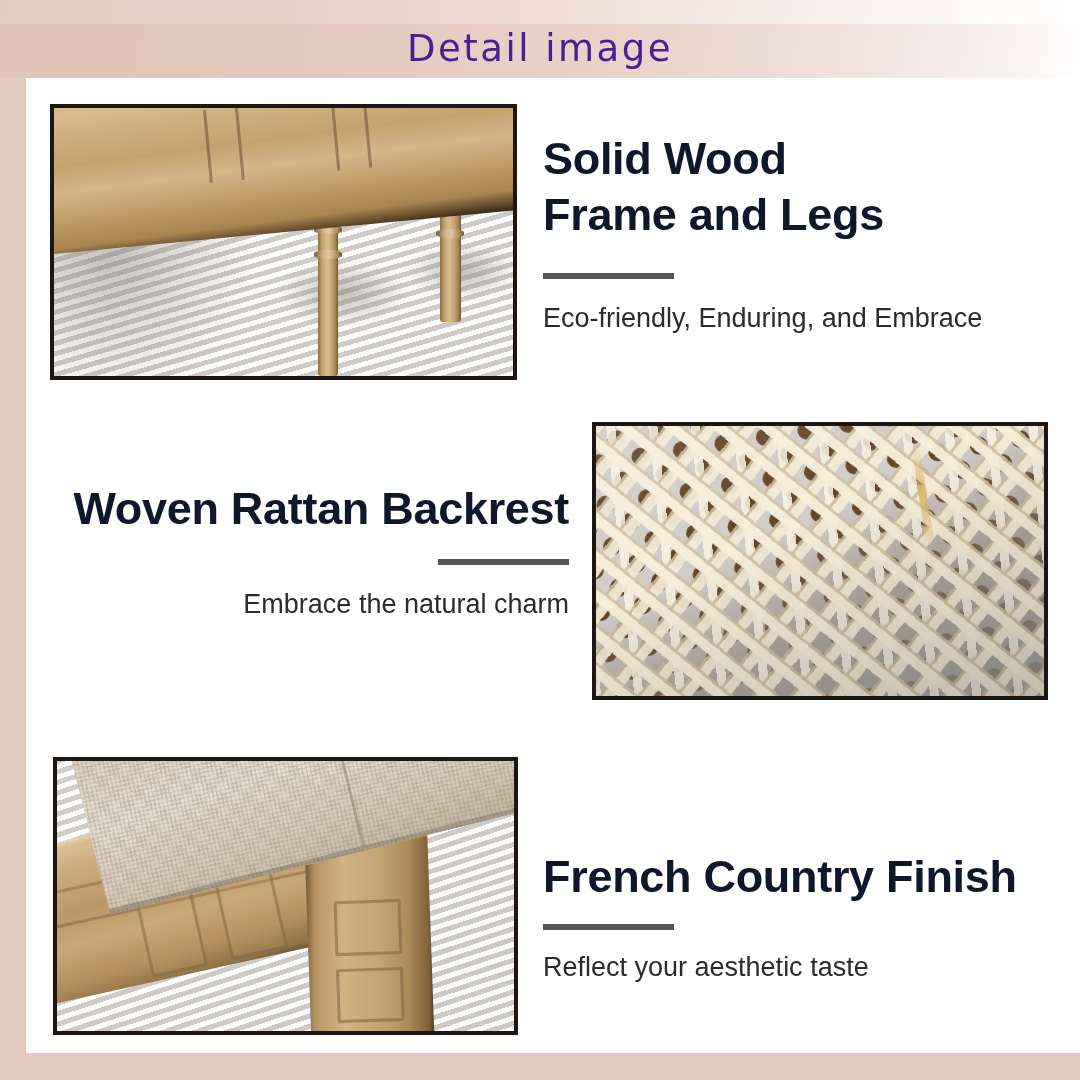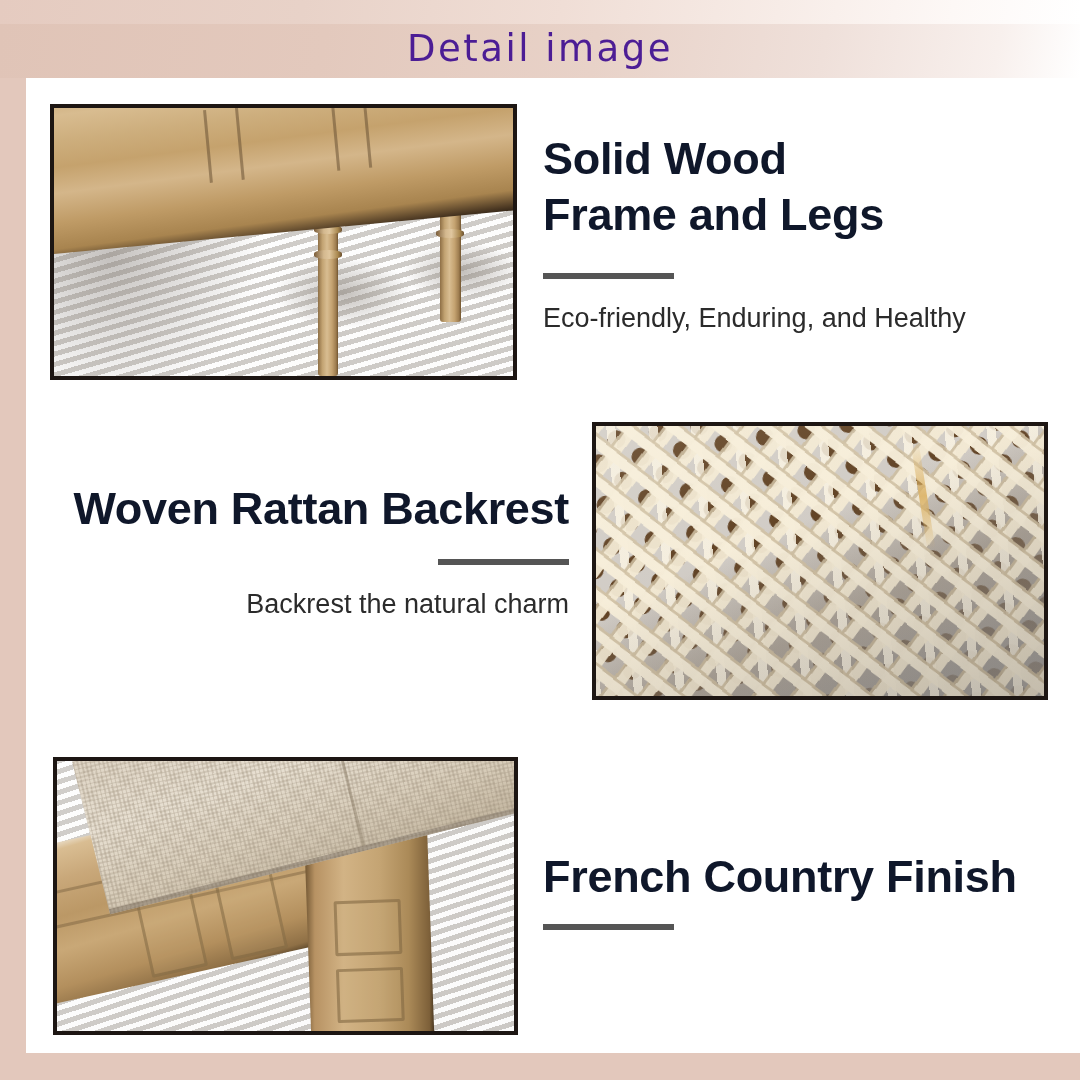--- a/index.html
+++ b/index.html
@@ -307,38 +307,38 @@
         <div class="panel-line" style="left:58%;"></div>
         <div class="panel-line" style="left:64%;"></div>
       </div>
     </div>
   </div>
 
   <div class="feature-text" id="text-solid-wood">
     <div class="feature-heading">Solid Wood
 Frame and Legs</div>
     <div class="divider"></div>
-    <div class="feature-sub">Eco-friendly, Enduring, and Healthy</div>
+    <div class="feature-sub">Eco-friendly, Enduring, and Embrace</div>
   </div>
 
   <div class="photo" id="photo-rattan">
     <div class="inner">
       <div class="base"></div>
       <div class="holes"></div>
       <div class="holes-fade"></div>
       <div class="weave"></div>
       <div class="weave-shade"></div>
       <div class="strand-hi"></div>
     </div>
   </div>
 
   <div class="feature-text" id="text-rattan">
     <div class="feature-heading">Woven Rattan Backrest</div>
     <div class="divider"></div>
-    <div class="feature-sub">Backrest the natural charm</div>
+    <div class="feature-sub">Embrace the natural charm</div>
   </div>
 
   <div class="photo" id="photo-seat-corner">
     <div class="inner">
       <div class="rug"></div>
 
       <div class="rail">
         <div class="rail-groove" style="top:30%;"></div>
         <div class="rail-groove" style="top:52%;"></div>
         <div class="rail-inset" style="left:34%; top:46%; width:17%; height:52%;"></div>
@@ -352,15 +352,16 @@
 
       <div class="cushion">
         <div class="cushion-seam"></div>
       </div>
     </div>
   </div>
 
   <div class="feature-text" id="text-french">
     <div class="feature-heading">French Country Finish</div>
     <div class="divider"></div>
+    <div class="feature-sub">Reflect your aesthetic taste</div>
   </div>
 
 </div>
 
 </body></html>

